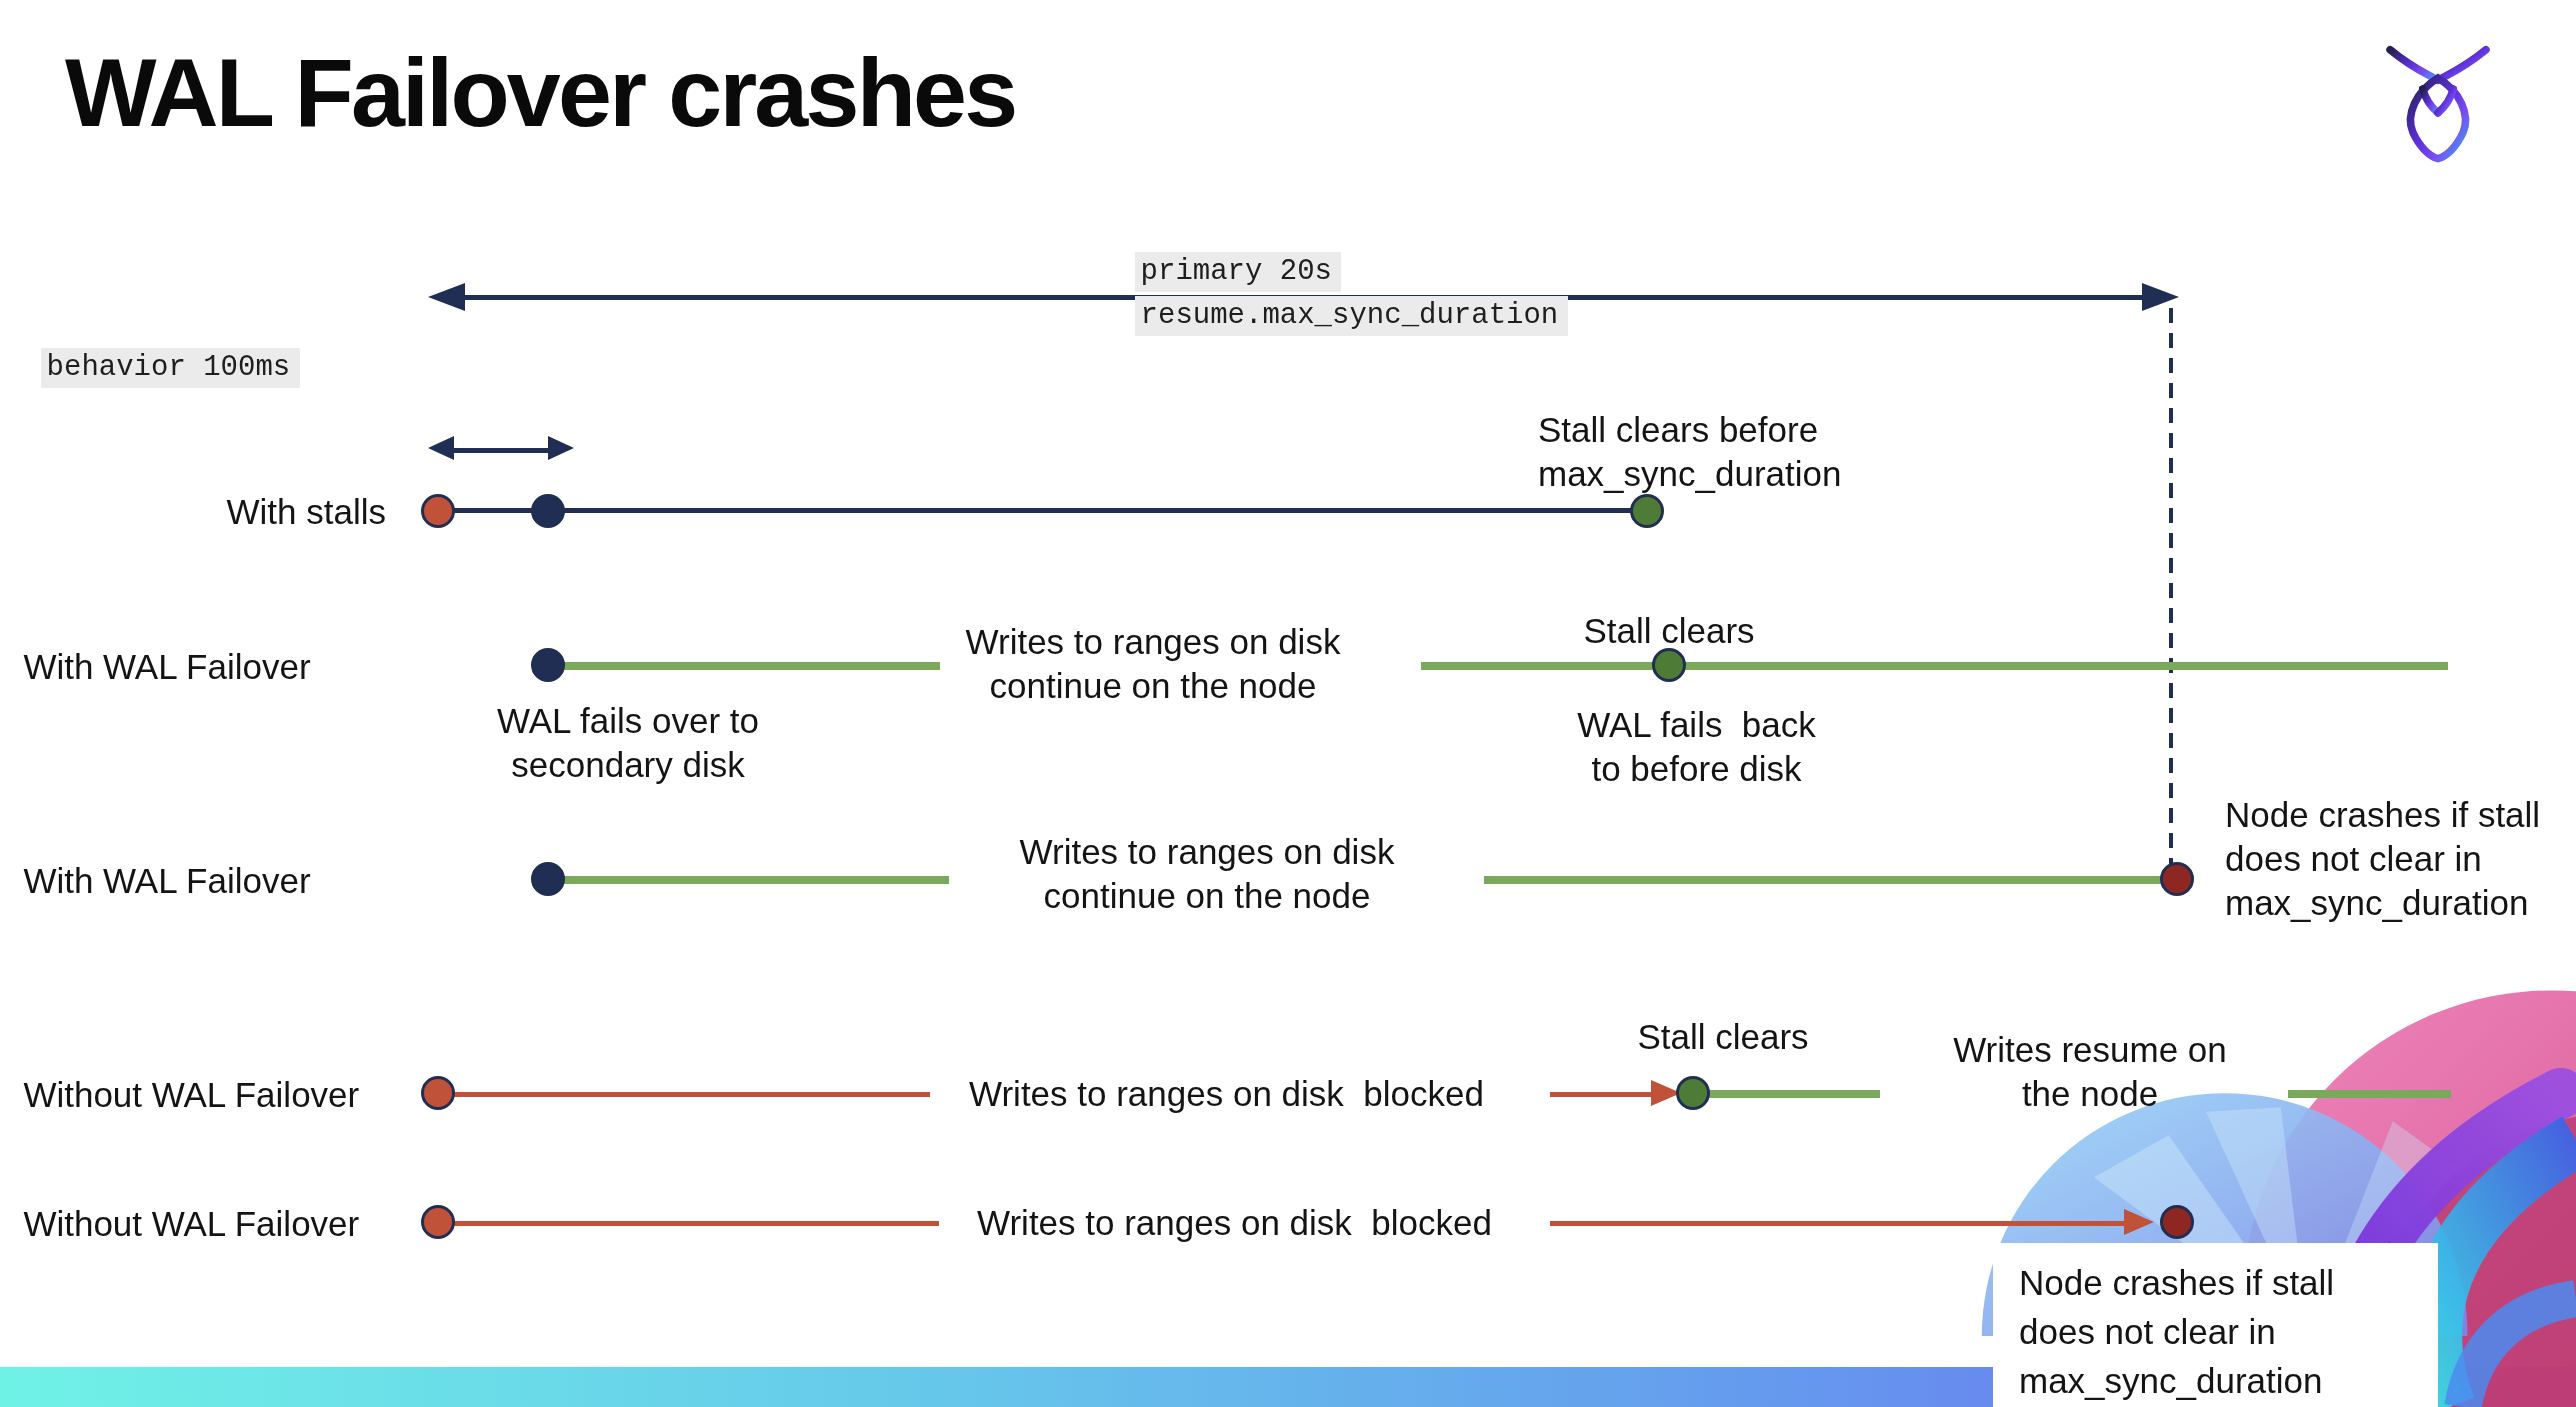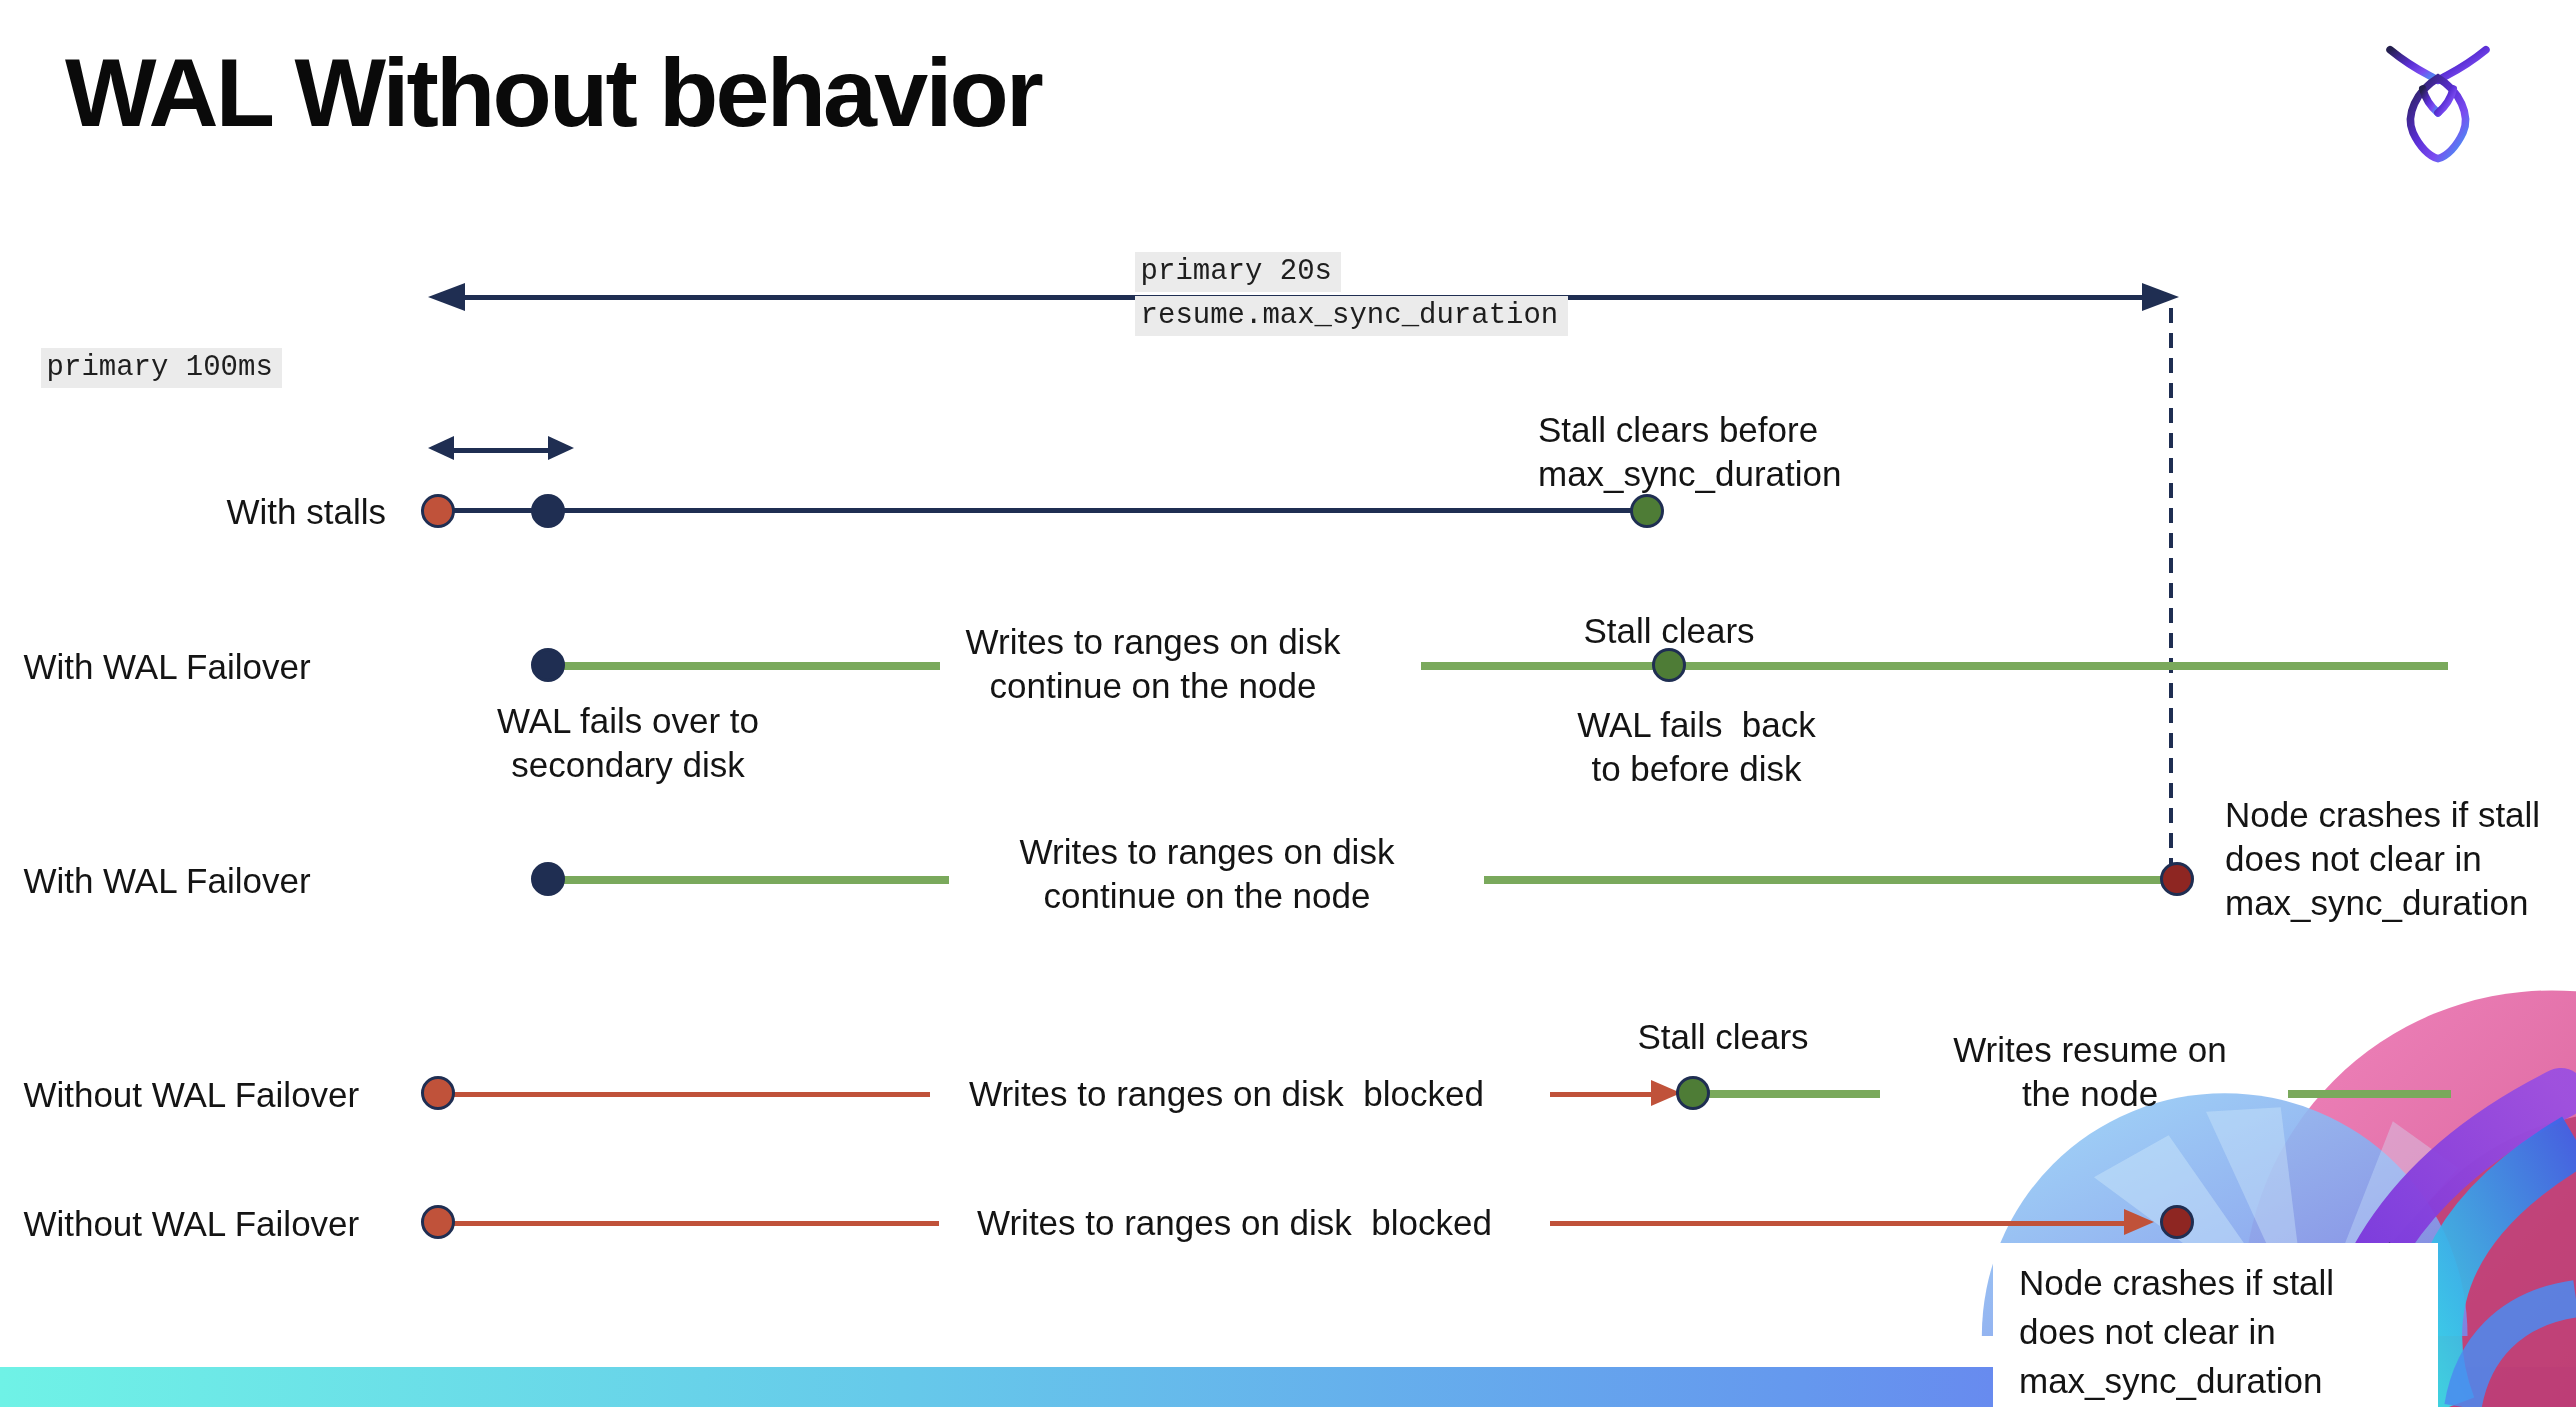--- a/index.html
+++ b/index.html
@@ -39,21 +39,21 @@
   .footer{left:0;top:1367px;width:2576px;height:40px;z-index:1;
           background:linear-gradient(90deg,#6ff2e6 0%,#66c9ea 35%,#6598ee 70%,#6f62f2 100%);}
   .art{left:1907px;top:897px;z-index:2;}
   .logo{left:2383px;top:41px;z-index:5;}
 </style>
 </head>
 <body>
 
 <div class="stage">
 
-  <div class="abs title">WAL Without behavior</div>
+  <div class="abs title">WAL Failover crashes</div>
 
   <svg class="abs logo" width="110" height="122" viewBox="0 0 100 112">
     <defs>
       <linearGradient id="gLogo" x1="0" y1="0" x2="1" y2="1">
         <stop offset="0" stop-color="#241f4e"></stop>
           <stop offset="0.45" stop-color="#5b2fd6"></stop>
         <stop offset="0.7" stop-color="#7a4bf0"></stop>
           <stop offset="1" stop-color="#39a9f5"></stop>
       </linearGradient>
     </defs>
@@ -69,21 +69,21 @@
 
   <div class="abs hline" style="left:462px;top:295px;width:1682px;"></div>
   <div class="abs tri left-navy" style="left:428px;top:283px;"></div>
   <div class="abs tri right-navy" style="left:2142px;top:283px;"></div>
   <div class="abs codeblock" style="left:1135px;top:252px;">
     <span class="code">primary 20s</span>
     <span class="code">resume.max_sync_duration</span>
   </div>
 
   <div class="abs codeblock" style="left:41px;top:348px;">
-    <span class="code">primary 100ms</span>
+    <span class="code">behavior 100ms</span>
   </div>
   <div class="abs hline" style="left:445px;top:448px;width:105px;"></div>
   <div class="abs tri sm-left" style="left:428px;top:436px;"></div>
   <div class="abs tri sm-right" style="left:548px;top:436px;"></div>
 
   <div class="abs dashv" style="left:2169px;top:308px;height:557px;"></div>
 
   <div class="abs rowlabel right" style="left:150px;top:492px;width:236px;">With stalls</div>
   <div class="abs hline" style="left:438px;top:508px;width:1209px;"></div>
   <div class="abs dot red" style="left:421px;top:494px;"></div>

